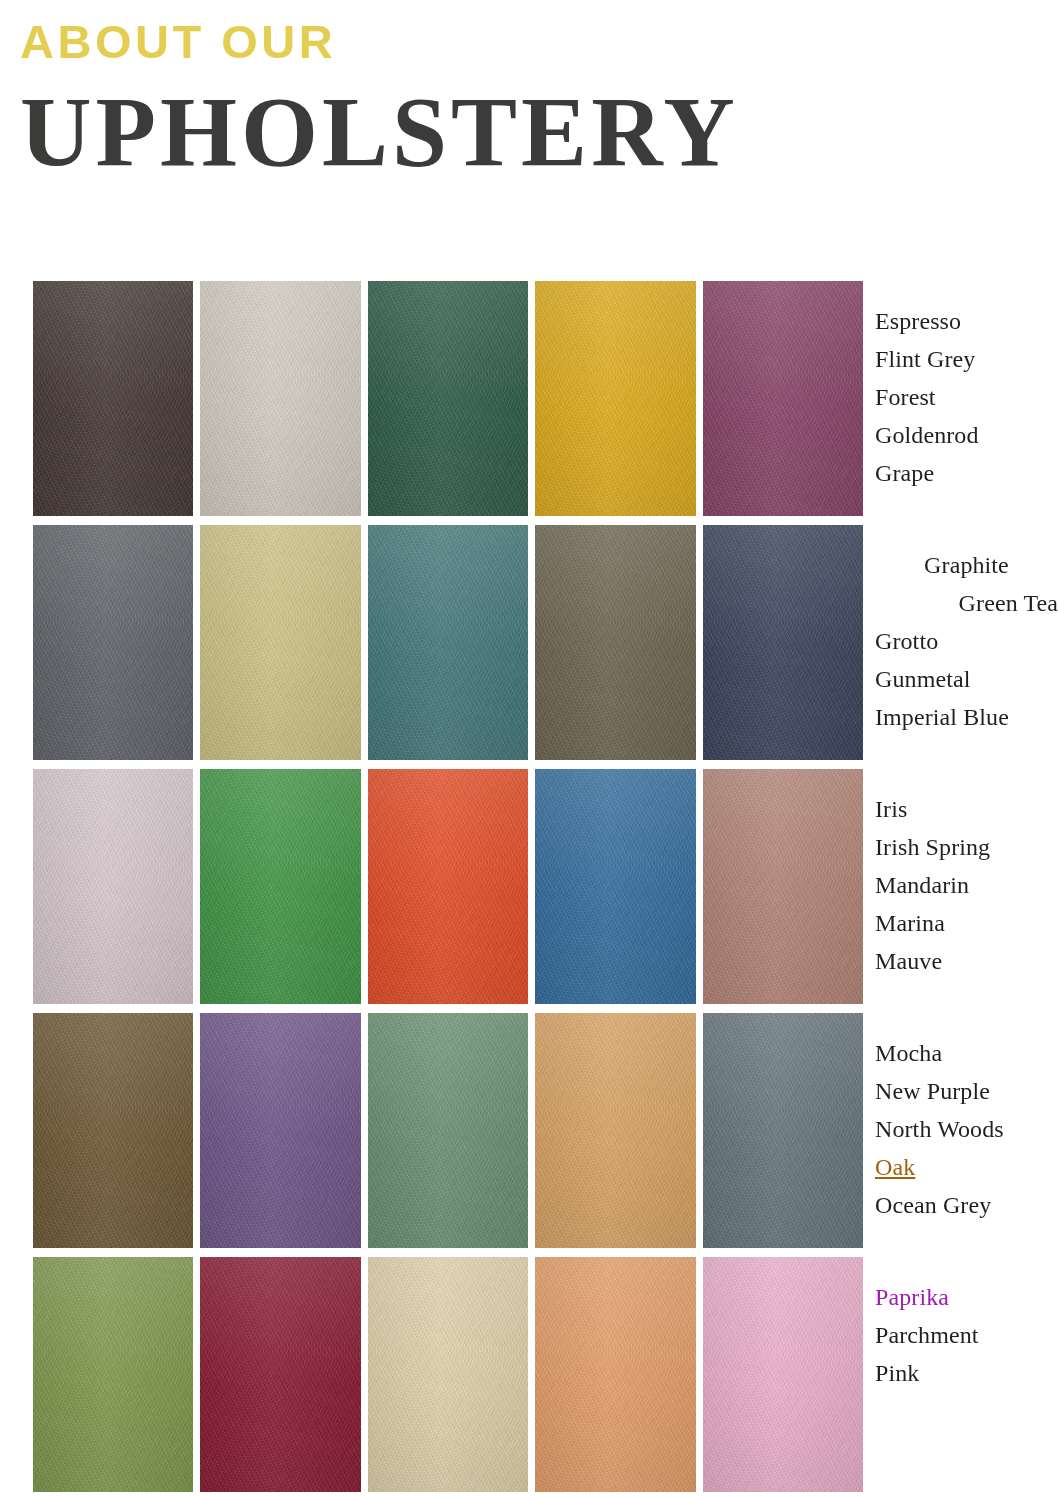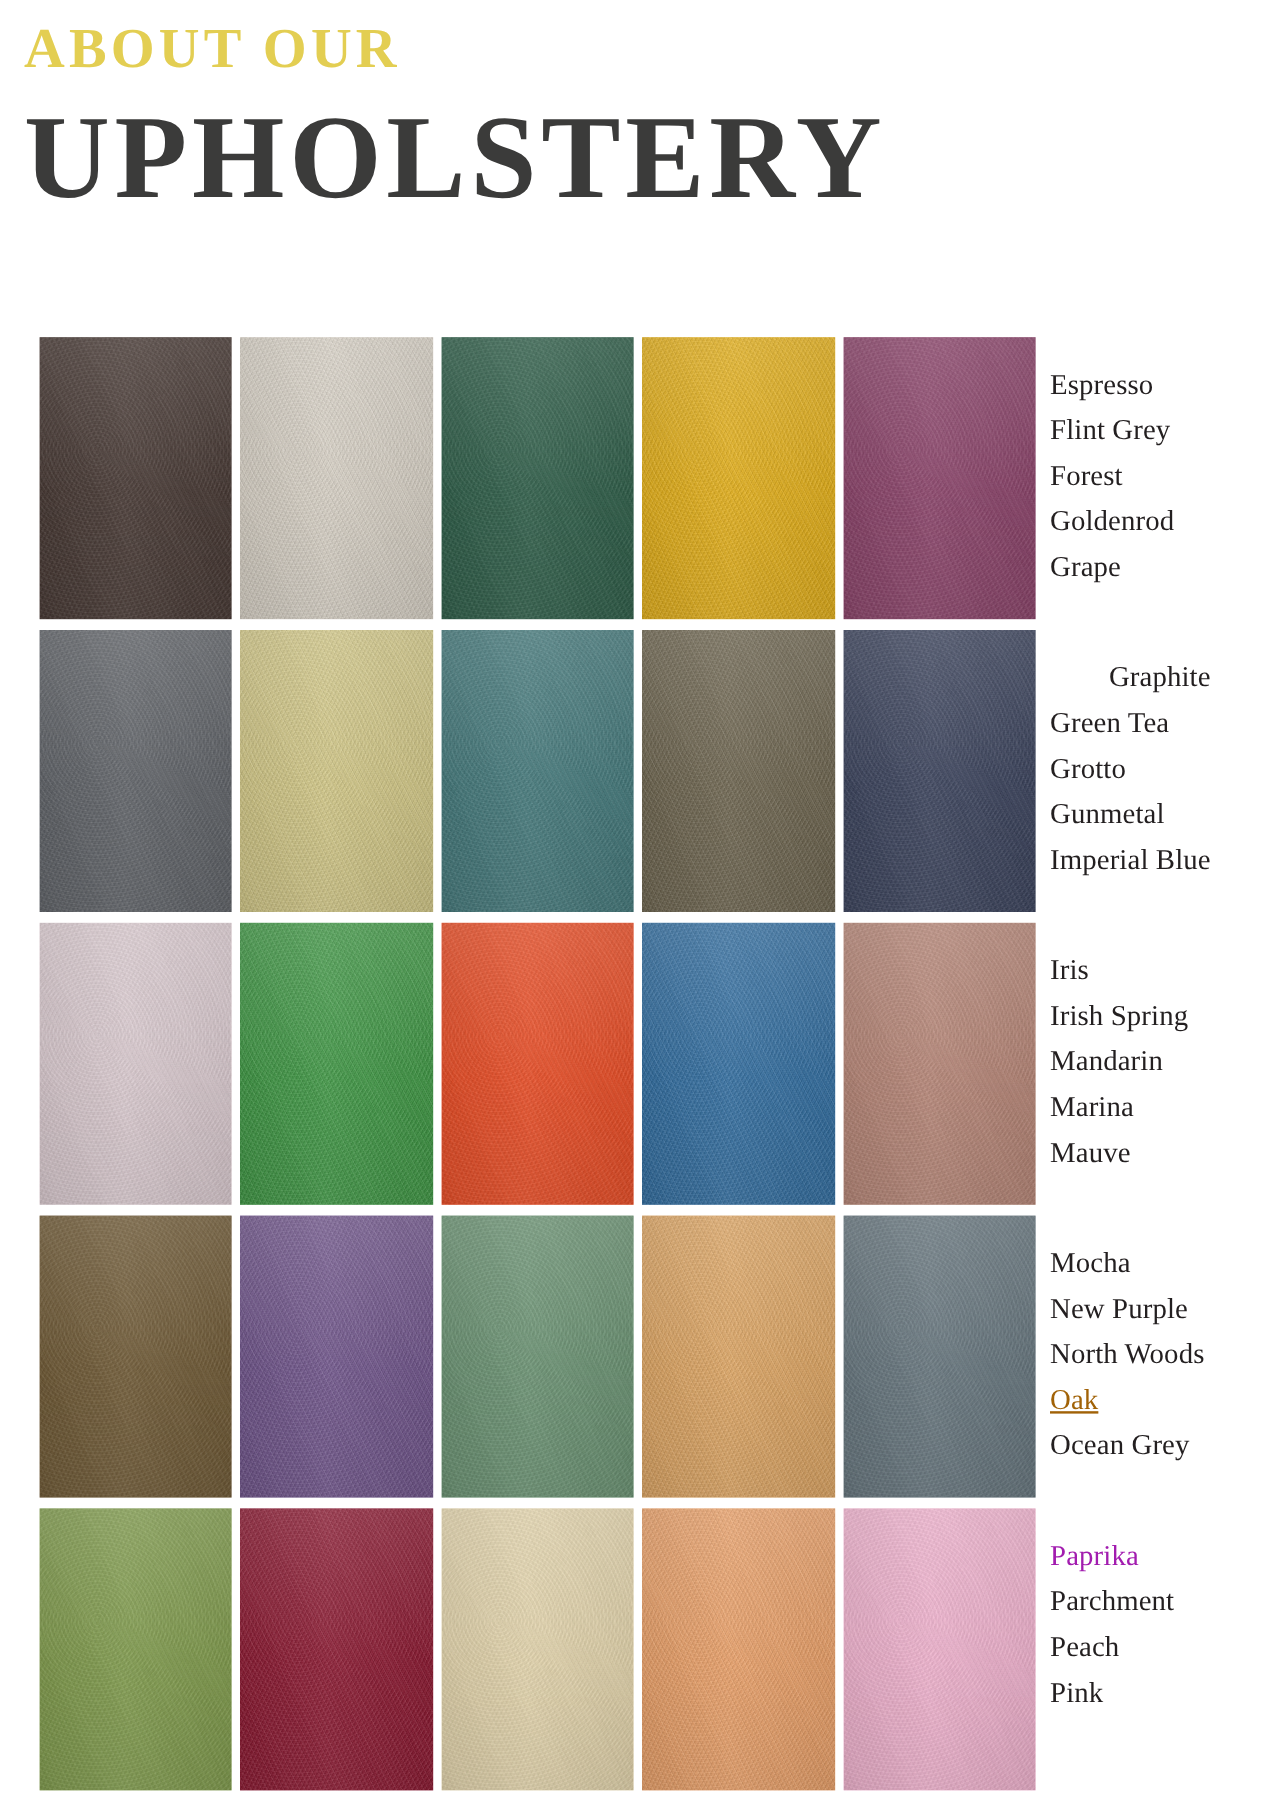--- a/index.html
+++ b/index.html
@@ -19,21 +19,21 @@
 
   
   .header {
     position: absolute;
     left: 20px;
     top: 18px;
     width: 900px;
   }
 
   .eyebrow {
-    font-family: Liberation Serif, serif;
+    font-family: Liberation Sans, sans-serif;
     font-size: 47px;
     font-weight: 700;
     letter-spacing: 3.5px;
     color: #e3ce52;
     line-height: 1.0;
     white-space: nowrap;
   }
 
   .headline {
     font-family: "Liberation Serif", "DejaVu Serif", serif;
@@ -193,21 +193,21 @@
   <div class="label-group">
     <div class="label-line" style="color: rgb(35, 31, 32);">Espresso</div>
     <div class="label-line" style="color: rgb(35, 31, 32);">Flint Grey</div>
     <div class="label-line" style="color: rgb(35, 31, 32);">Forest</div>
     <div class="label-line" style="color: rgb(35, 31, 32);">Goldenrod</div>
     <div class="label-line" style="color: rgb(35, 31, 32);">Grape</div>
   </div>
 
   <div class="label-group">
     <div class="label-line" style="color: rgb(35, 31, 32); text-align: center;">Graphite</div>
-    <div class="label-line" style="color: rgb(35, 31, 32);">Green Tea</div>
+    <div class="label-line" style="color: rgb(35, 31, 32); text-align: right;">Green Tea</div>
     <div class="label-line" style="color: rgb(35, 31, 32);">Grotto</div>
     <div class="label-line" style="color: rgb(35, 31, 32);">Gunmetal</div>
     <div class="label-line" style="color: rgb(35, 31, 32);">Imperial Blue</div>
   </div>
 
   <div class="label-group">
     <div class="label-line" style="color: rgb(35, 31, 32);">Iris</div>
     <div class="label-line" style="color: rgb(35, 31, 32);">Irish Spring</div>
     <div class="label-line" style="color: rgb(35, 31, 32);">Mandarin</div>
     <div class="label-line" style="color: rgb(35, 31, 32);">Marina</div>
@@ -218,17 +218,16 @@
     <div class="label-line" style="color: rgb(35, 31, 32);">Mocha</div>
     <div class="label-line" style="color: rgb(35, 31, 32);">New Purple</div>
     <div class="label-line" style="color: rgb(35, 31, 32);">North Woods</div>
     <div class="label-line" style="color: #a16207; text-decoration: underline;">Oak</div>
     <div class="label-line" style="color: rgb(35, 31, 32);">Ocean Grey</div>
   </div>
 
   <div class="label-group">
     <div class="label-line" style="color: #a21caf;">Paprika</div>
     <div class="label-line" style="color: rgb(35, 31, 32);">Parchment</div>
-    <div class="label-line" style="color: rgb(35, 31, 32);">Peach</div>
     <div class="label-line" style="color: rgb(35, 31, 32);">Pink</div>
   </div>
 
 </div>
 
 </body></html>

